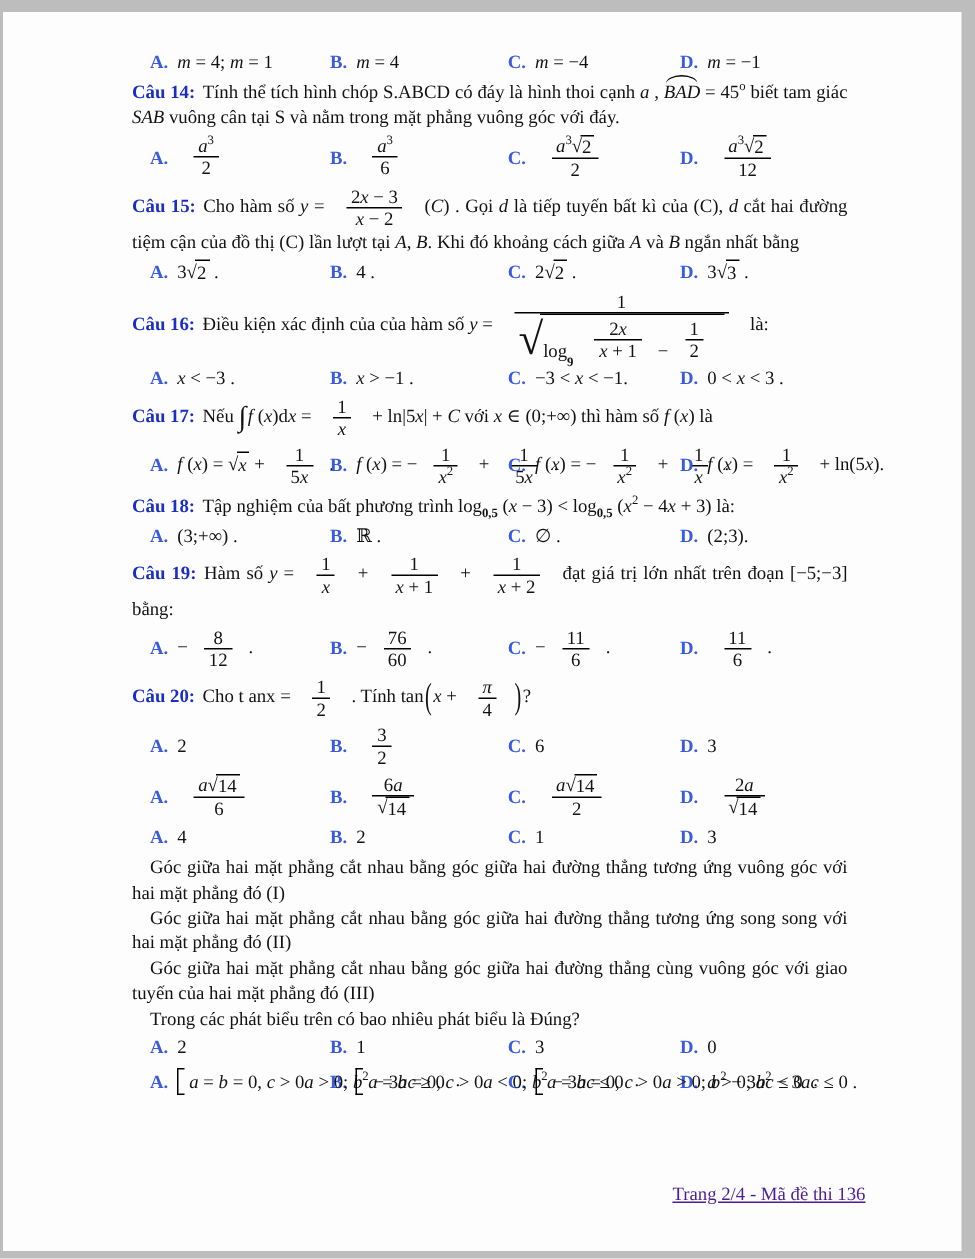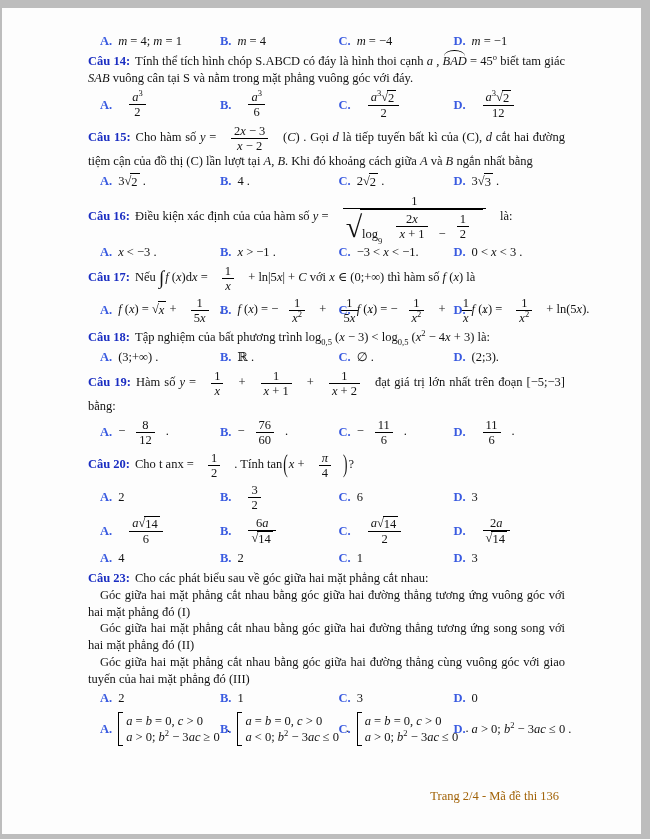--- a/index.html
+++ b/index.html
@@ -18,43 +18,43 @@
   .stem { margin:0; text-align:justify; line-height:1.34; }
   .stem.indent { text-indent:12px; }
   .qlabel { color:#1b2ec2; font-weight:bold; padding-right:5px; }
   .answers {
     display:grid; grid-template-columns:25.8% 25.5% 24.7% 24%;
     padding-left:12px; margin:3px 0 4px; align-items:center;
   }
   .ans { display:flex; align-items:center; line-height:1.3; }
   .aletter { color:#3a5be0; font-weight:bold; margin-right:6px; }
   .acontent { white-space:nowrap; }
-  .footer { position:absolute; right:82px; bottom:30px; font-size:12.5px; color:#a16207; }
+  .footer { position:absolute; right:64px; bottom:30px; font-size:12.5px; color:#4c1d95;text-decoration:underline; }
   i { font-style:italic; }
   sup { font-size:8.5px; line-height:0; }
-  sub { font-size:8.5px; line-height:0; }
+  sub { font-size:8.5px; line-height:0;font-weight:bold; }
   
   .fr { display:inline-flex; flex-direction:column; vertical-align:middle;
         text-align:center; line-height:1.12; margin:0 11px; }
   .fr .fn { padding:0 3px; }
   .fr .fd { border-top:1px solid #000; padding:0 3px; }
   
   .sq { display:inline-flex; align-items:flex-start; }
   .sq .sr { margin-right:-1px; }
   .sq .sv { border-top:1px solid #000; padding:0 2px 0 1px; }
   
   .sqb { display:inline-flex; align-items:center; }
   .sqb .srb { font-size:30px; line-height:0.8; margin-right:-2px; transform:translateY(2px); }
   .sqb .svb { border-top:1.1px solid #000; padding:2px 3px 0 2px; display:inline-flex; align-items:flex-end; }
   
   .int { font-size:19px; line-height:0; vertical-align:-3px; padding-right:1px; }
   
   .bp { display:inline-block; transform:scaleY(1.8); font-size:13.5px; padding:0 1px; vertical-align:-1px; }
   
-  .cases { display:inline-flex; flex-direction:column; align-items:flex-start;
+  .cases { display:inline-flex; flex-direction:row; align-items:center;
            position:relative; padding:2px 4px 2px 8px; line-height:1.3;
            vertical-align:middle; white-space:nowrap; }
   .cases::before { content:''; position:absolute; left:0; top:1px; bottom:1px; width:4px;
            border:1.2px solid #000; border-right:none; }
   
   .wh { position:relative; display:inline-block; }
   .wh::before { content:''; position:absolute; left:1px; right:2px; top:-3px; height:5px;
            border-top:1.2px solid #000; border-radius:50% 50% 0 0 / 100% 100% 0 0; }
 </style>
 </head>
@@ -439,28 +439,28 @@
 
   <div class="ans">
             <b class="aletter">D.</b>
             <span class="acontent">3</span>
           </div>
 </div>
   </section>
 
   <section class="q">
     <div class="stems">
-  <p class="stem"><b class="qlabel">Câu 23:</b><span class="stem-text">Cho các phát biểu sau về góc giữa hai mặt phẳng cắt nhau:</span></p>
 
   <p class="stem indent"><span class="stem-text">Góc giữa hai mặt phẳng cắt nhau bằng góc giữa hai đường thẳng tương ứng vuông góc với hai mặt phẳng đó (I)</span></p>
 
   <p class="stem indent"><span class="stem-text">Góc giữa hai mặt phẳng cắt nhau bằng góc giữa hai đường thẳng tương ứng song song với hai mặt phẳng đó (II)</span></p>
 
   <p class="stem indent"><span class="stem-text">Góc giữa hai mặt phẳng cắt nhau bằng góc giữa hai đường thẳng cùng vuông góc với giao tuyến của hai mặt phẳng đó (III)</span></p>
 
+  <p class="stem indent"><span class="stem-text">Trong các phát biểu trên có bao nhiêu phát biểu là Đúng?</span></p>
 </div>
     <div class="answers">
   <div class="ans">
             <b class="aletter">A.</b>
             <span class="acontent">2</span>
           </div>
 
   <div class="ans">
             <b class="aletter">B.</b>
             <span class="acontent">1</span>

